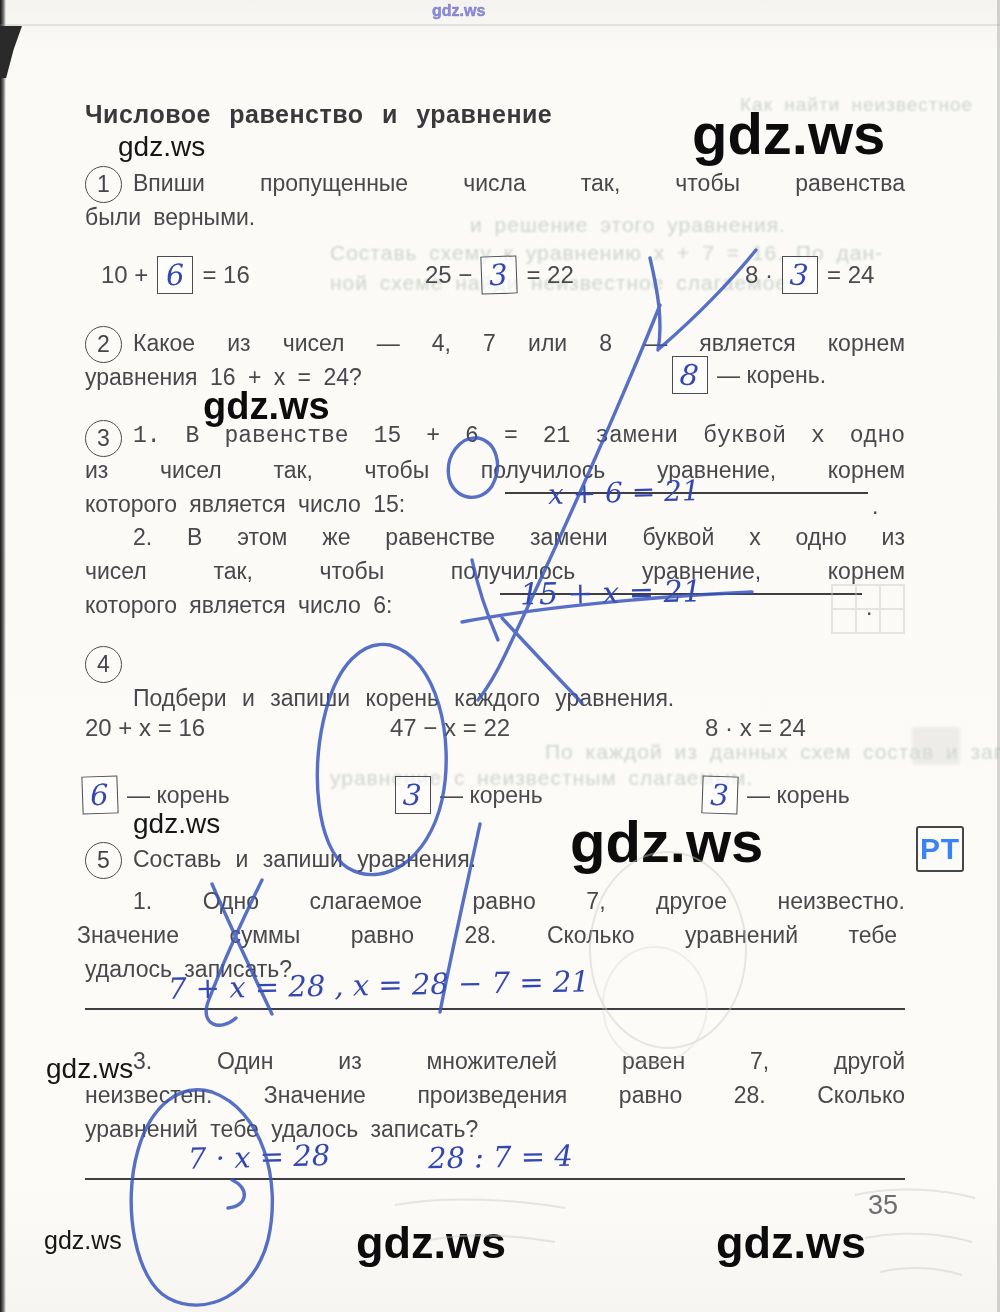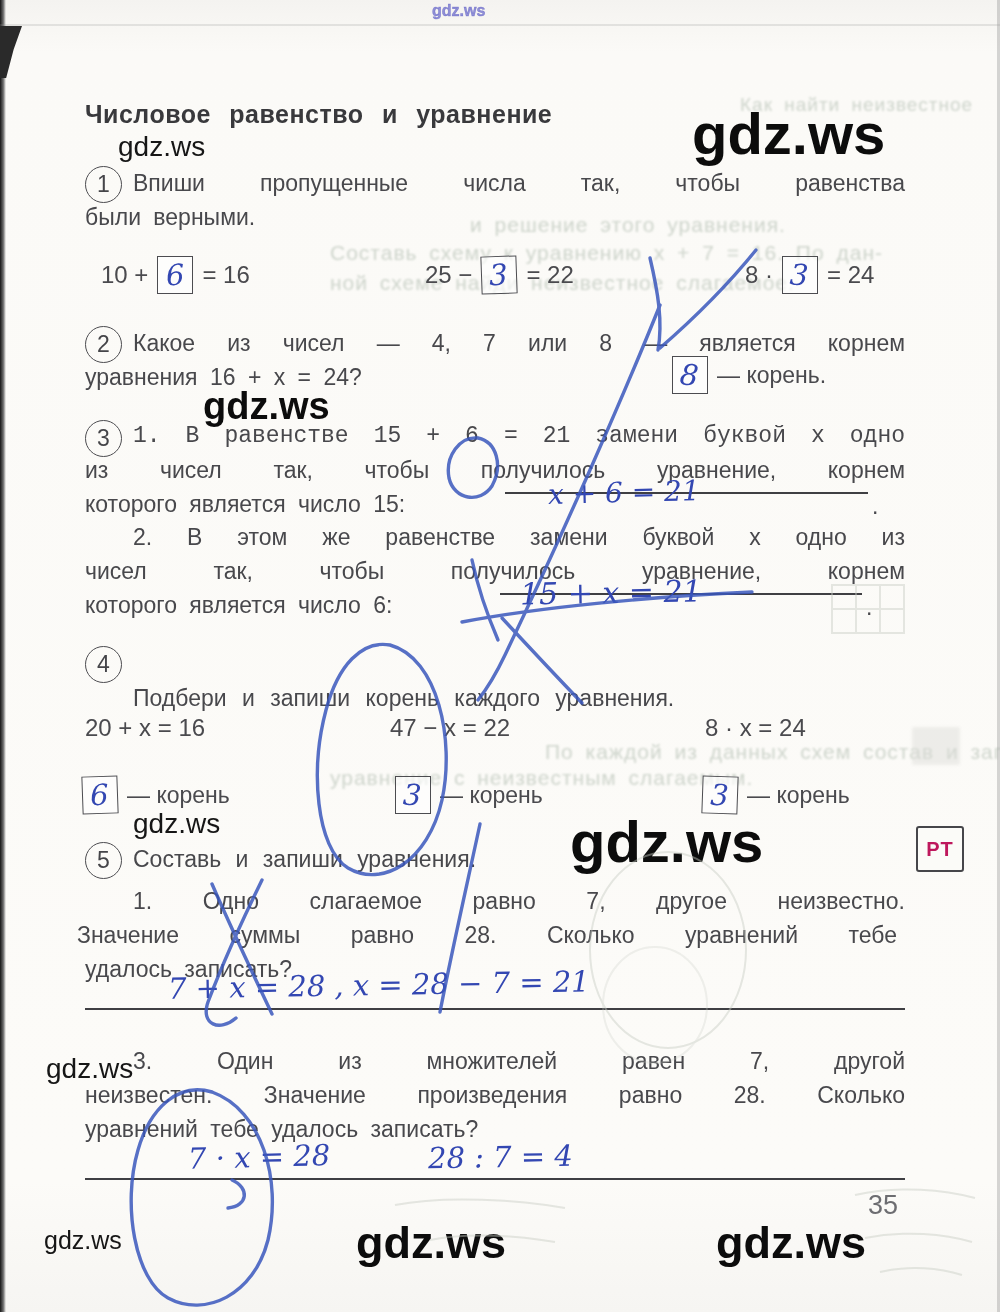--- a/index.html
+++ b/index.html
@@ -31,21 +31,21 @@
   .hand{font-family:"DejaVu Serif",serif;font-style:italic;color:#3347b2;letter-spacing:1px;}
   .abox .hand{font-size:29px;line-height:30px;}
   .blank{position:absolute;border-bottom:2.2px solid #3f3f43;}
   .handline{position:absolute;font-family:"DejaVu Serif",serif;font-style:italic;color:#3347b2;
         white-space:nowrap;}
   .ghost{position:absolute;font-size:21px;color:#8fa08f;opacity:.42;filter:blur(.8px);
         letter-spacing:1px;word-spacing:5px;white-space:nowrap;}
   .pagenum{position:absolute;left:868px;top:1190px;font-size:27px;color:#6d6d71;}
   .rt-badge{position:absolute;left:916px;top:826px;width:48px;height:46px;border:2.6px solid #46464a;
         border-radius:3px;box-sizing:border-box;display:flex;align-items:center;justify-content:center;
-        font-size:20px;font-weight:700;color:#be185d;background:#fbfbf8;letter-spacing:1px;}
+        font-size:30px;font-weight:700;color:#3b82f6;background:#fbfbf8;letter-spacing:1px;}
   .rt-ghost{position:absolute;left:912px;top:727px;width:48px;height:38px;background:#dcdcd8;
         opacity:.45;filter:blur(1.5px);border-radius:2px;}
   svg.overlay{position:absolute;left:0;top:0;pointer-events:none;}
 </style>
 </head>
 <body>
 
 <div class="page">
 
   <div class="scan-edge"></div>

